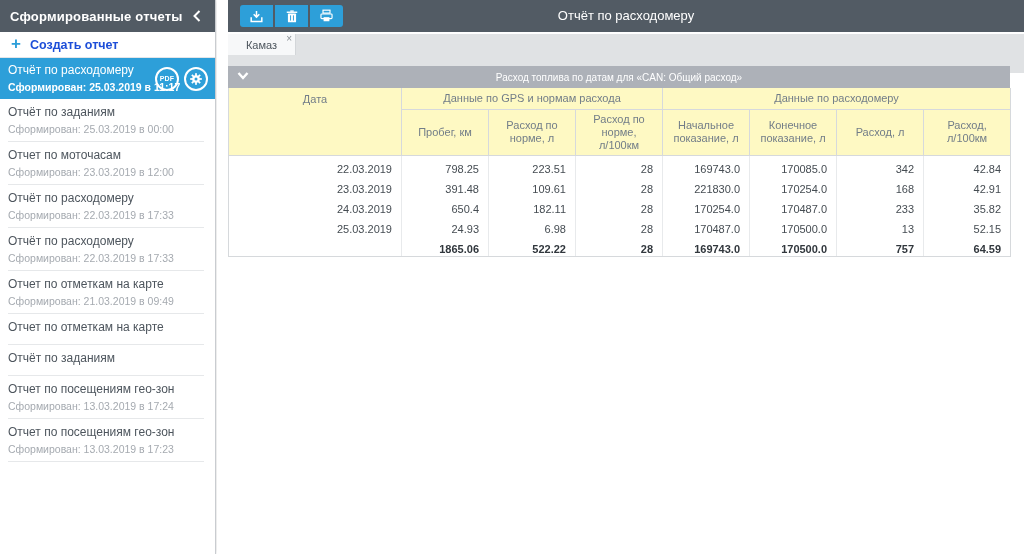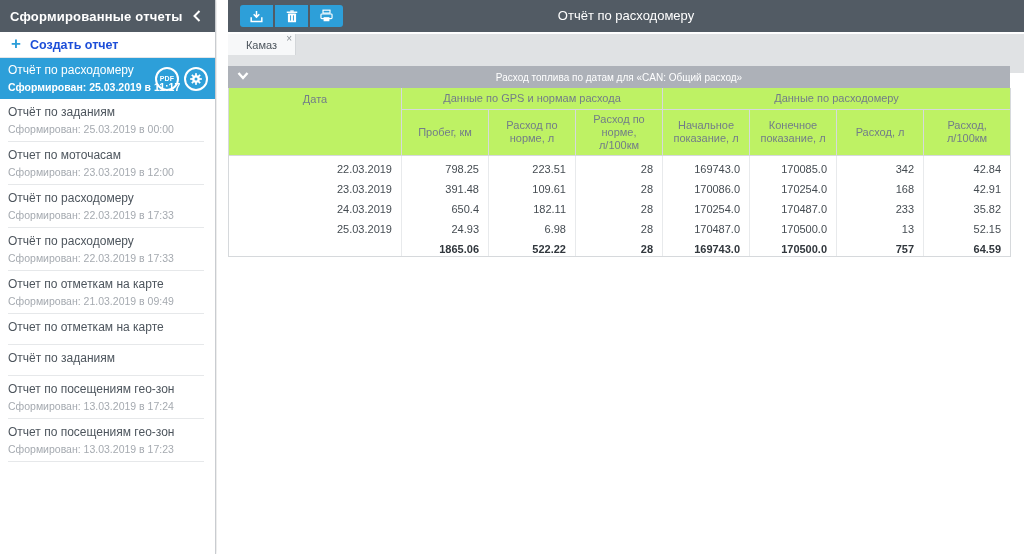--- a/index.html
+++ b/index.html
@@ -48,21 +48,21 @@
          border-right:1px solid #d3d6d9; display:flex; align-items:center; justify-content:center;
          font-size:11px; color:#4d555d; cursor:pointer; }
   .tab-close { position:absolute; top:0; right:3px; font-size:10px; line-height:10px; color:#8a9096; cursor:pointer; }
 
   
   .table-wrap { position:absolute; left:11px; top:66px; width:782px; }
   .tbl-titlebar { position:relative; height:22px; background:#adb1b8; color:#fff; font-size:10px;
                   display:flex; align-items:center; justify-content:center; }
   .tbl-collapse { position:absolute; left:9px; top:5px; cursor:pointer; }
   table { width:782px; border-collapse:collapse; table-layout:fixed; font-size:11px; }
-  thead th { background:#bef264; color:#727d88; font-weight:normal;
+  thead th { background:#fef9c3; color:#727d88; font-weight:normal;
              border:1px solid #d6d9dc; border-top:none; padding:3px 4px; line-height:13px; }
   thead th.c-date { vertical-align:top; padding-top:5px; border-left:1px solid #d6d9dc; }
   thead tr.grp th { height:21px; }
   thead tr.sub th { height:43px; vertical-align:middle; }
   tbody td { text-align:right; padding:7px 9px 1px 2px; height:16px; color:#454c52;
              border-left:1px solid #e8eaec; border-right:1px solid #e8eaec; white-space:nowrap; }
   tbody td:first-child { border-left:1px solid #d6d9dc; }
   tbody td:last-child { border-right:1px solid #d6d9dc; }
   tbody tr.totals td { font-weight:bold; color:#31373d; border-bottom:1px solid #d6d9dc; height:18px; }
   svg { display:block; }
@@ -247,21 +247,21 @@
             <td>169743.0</td>
             <td>170085.0</td>
             <td>342</td>
             <td>42.84</td>
           </tr>
           <tr>
             <td>23.03.2019</td>
             <td>391.48</td>
             <td>109.61</td>
             <td>28</td>
-            <td>170086.0</td>
+            <td>221830.0</td>
             <td>170254.0</td>
             <td>168</td>
             <td>42.91</td>
           </tr>
           <tr>
             <td>24.03.2019</td>
             <td>650.4</td>
             <td>182.11</td>
             <td>28</td>
             <td>170254.0</td>

